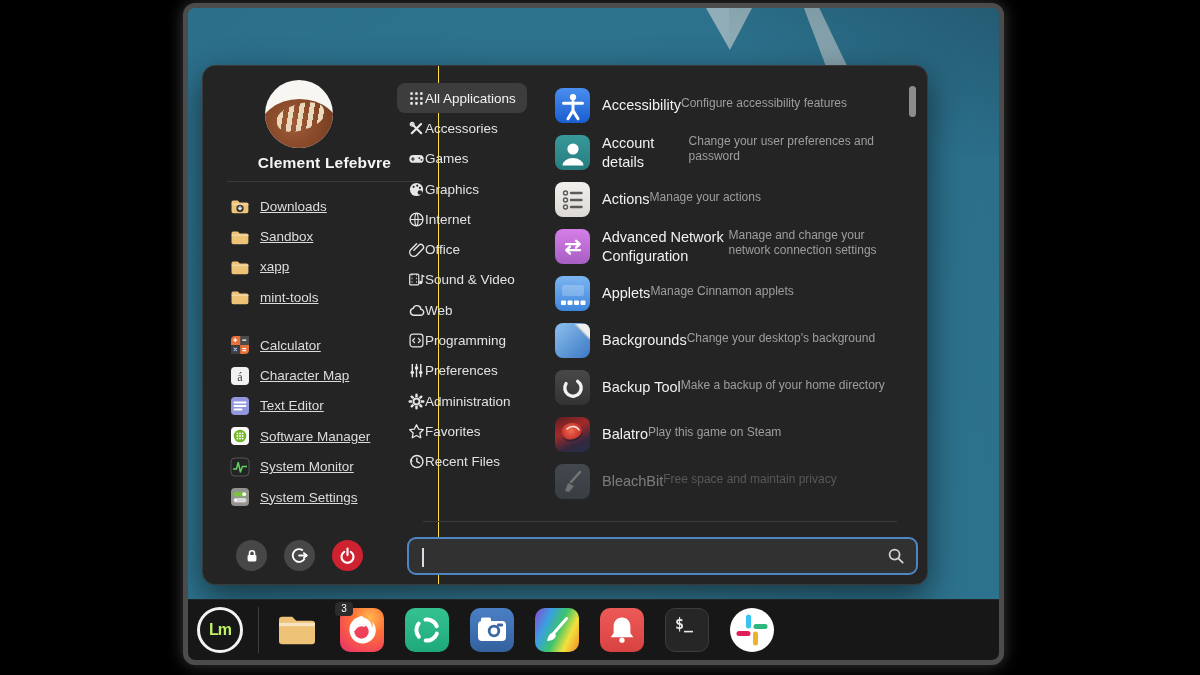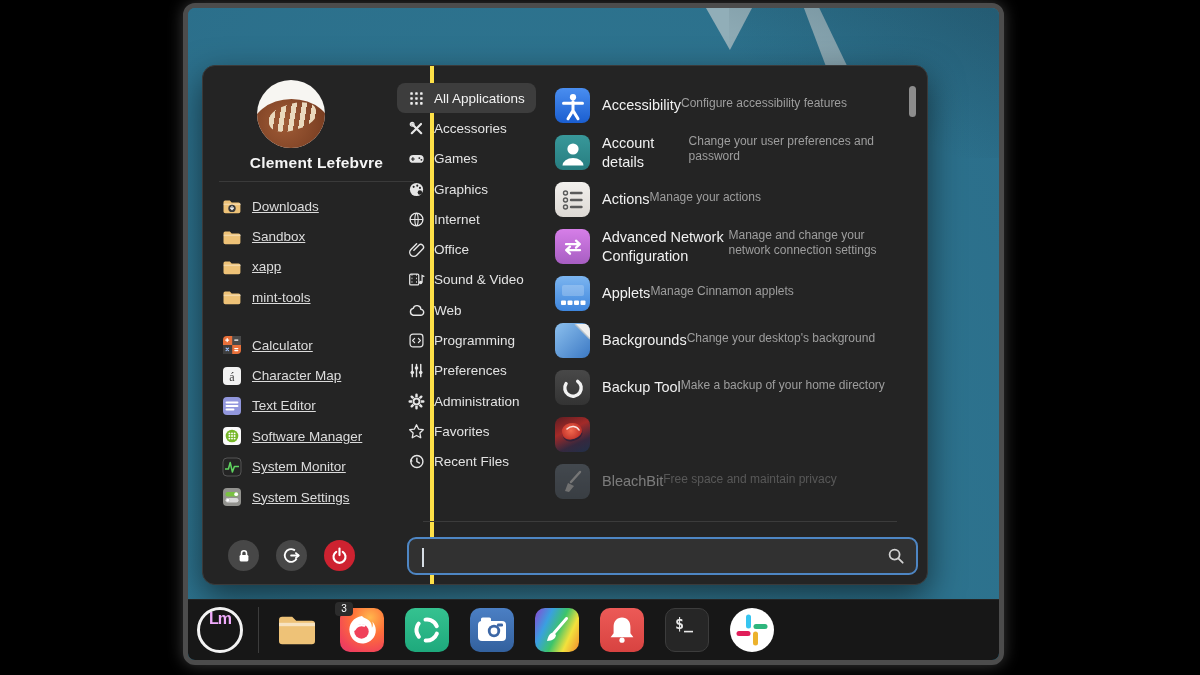--- a/index.html
+++ b/index.html
@@ -18,21 +18,21 @@
   .wp-tri2{left:598px;top:0;width:64px;height:78px;background:#a9bdc3;opacity:.8;
     clip-path:polygon(28% 0,52% 0,100% 82%,74% 100%);}
   .wp-shade{right:0;top:0;width:270px;height:150px;
     background:linear-gradient(205deg,rgba(18,42,54,.28),rgba(18,42,54,0) 62%);}
 
   
   .menu{position:absolute;left:14px;top:57px;width:726px;height:520px;background:#242424;
     border:1px solid #3a3a3a;border-radius:13px;box-shadow:0 12px 34px rgba(0,0,0,.55);box-sizing:border-box;}
 
   
-  .sidebar{position:absolute;left:0;top:0;width:183px;height:100%;border-right:4px solid #fde047;padding-left:44px;}
+  .sidebar{position:absolute;left:8px;top:0;width:183px;height:100%;border-right:1px solid #fde047;padding-left:44px;}
   .avatar{position:absolute;left:54px;top:14px;width:68px;height:68px;border-radius:50%;
     background:#f7f6f2;overflow:hidden;cursor:pointer;}
   .avatar .ball{position:absolute;left:-10%;top:28%;width:122%;height:100%;border-radius:50%;
     background:radial-gradient(circle at 42% 35%,#a05c37,#7c4023 58%,#5c2e17);}
   .avatar .laces{position:absolute;left:16%;top:36%;width:72%;height:38%;transform:rotate(-16deg);
     border-radius:45%;background:repeating-linear-gradient(115deg,rgba(0,0,0,0) 0 5px,#ead9bd 5px 10px);}
   .username{position:absolute;left:0;top:88px;width:100%;text-align:center;color:#f5f5f5;
     font-size:15.5px;font-weight:700;letter-spacing:.2px;}
   .side-div{position:absolute;left:16px;right:16px;top:115px;height:1px;background:#3a3a3a;}
   .side-list{position:absolute;left:15px;width:160px;display:flex;flex-direction:column;}
@@ -41,21 +41,21 @@
   .srow{height:30.4px;display:flex;align-items:center;gap:10px;color:#dcdcdc;font-size:13.5px;
     cursor:pointer;border-radius:6px;padding:0 4px;text-decoration:underline;}
   .srow svg,.srow .mini{flex:0 0 auto;}
   .session{position:absolute;left:25px;bottom:13px;display:flex;gap:17px;}
   .sess-btn{width:31px;height:31px;border-radius:50%;background:#474747;display:flex;
     align-items:center;justify-content:center;cursor:pointer;}
   .sess-btn.power{background:#ce2230;}
 
   
   .categories{position:absolute;left:194px;top:17px;display:flex;flex-direction:column;}
-  .cat{height:30.3px;display:flex;align-items:center;gap:9px;padding:0 11px;border-radius:8px;
+  .cat{height:30.3px;display:flex;align-items:center;padding:0 11px;border-radius:8px;
     color:#e3e3e3;font-size:13.5px;cursor:pointer;align-self:flex-start;}
   .cat.selected{background:#3d3d3d;color:#f2f2f2;}
   .cat svg{flex:0 0 auto;}
 
   
   .applist{position:absolute;left:352px;top:16px;width:345px;display:flex;flex-direction:column;}
   .app{height:47px;display:flex;align-items:center;gap:12px;cursor:pointer;border-radius:8px;}
   .app .texts{display:flex;flex-direction:row;line-height:1.25;}
   .app .t{color:#f1f1f1;font-size:14.5px;}
   .app .s{color:#9e9e9e;font-size:12px;}
@@ -86,21 +86,21 @@
     font-size:14px;padding:0 8px 0 12px;caret-color:#fff;height:100%;}
   .search .cursor{position:absolute;left:13px;top:9px;width:1.5px;height:19px;background:#d7dde4;}
   .search .mag{margin-right:11px;display:flex;}
 
   
   .taskbar{position:absolute;left:0;right:0;bottom:0;height:60px;background:#171717;
     border-top:1px solid #242424;}
   .mint-btn{position:absolute;left:9px;top:7px;width:46px;height:46px;display:flex;
     align-items:center;justify-content:center;cursor:pointer;}
   .mint-ring{width:40px;height:40px;border-radius:50%;border:3px solid #f2f2f2;display:flex;
-    align-items:flex-start;justify-content:center;color:#f0abfc;font-weight:700;font-size:16px;
+    align-items:center;justify-content:center;color:#bef264;font-weight:700;font-size:16px;
     letter-spacing:-1px;}
   .tb-sep{position:absolute;left:70px;top:7px;width:1px;height:46px;background:#3c3c3c;}
   .tb-icons{position:absolute;left:87px;top:8px;display:flex;gap:21px;}
   .tb-ic{width:44px;height:44px;border-radius:10px;position:relative;display:flex;
     align-items:center;justify-content:center;cursor:pointer;flex:0 0 auto;}
   .tb-files{background:transparent;}
   .tb-firefox{background:radial-gradient(circle at 68% 22%,#ffb84d 0%,#ff7139 38%,#f0415a 80%,#e23b6b 100%);}
   .badge{position:absolute;left:-5px;top:-6px;min-width:14px;height:14px;border-radius:4px;
     background:#2c2c2c;color:#fff;font-size:10px;line-height:14px;text-align:center;padding:0 2px;}
   .tb-sync{background:linear-gradient(#35c290,#1ea97c);}
@@ -454,20 +454,24 @@
               <span class="t">Backup Tool</span>
               <span class="s">Make a backup of your home directory</span>
             </div>
           </div>
           <div class="app">
             <div class="aicon ic-balatro">
               <svg width="34" height="34" viewBox="0 0 34 34" style="position:relative;z-index:1">
                 <path d="M11 11c4-4 10-3 12 1" stroke="#fff" stroke-width="1.6" fill="none" stroke-linecap="round" opacity=".85"></path>
               </svg>
             </div>
+            <div class="texts">
+              <span class="t">Balatro</span>
+              <span class="s">Play this game on Steam</span>
+            </div>
           </div>
           <div class="app faded">
             <div class="aicon ic-bleachbit">
               <svg width="34" height="34" viewBox="0 0 34 34">
                 <path d="M24 7L15 17" stroke="#e8e8e8" stroke-width="2.4" stroke-linecap="round"></path>
                 <path d="M9 26l3-8 6 3-5 6z" fill="#dcdcdc"></path>
               </svg>
             </div>
             <div class="texts">
               <span class="t">BleachBit</span>

